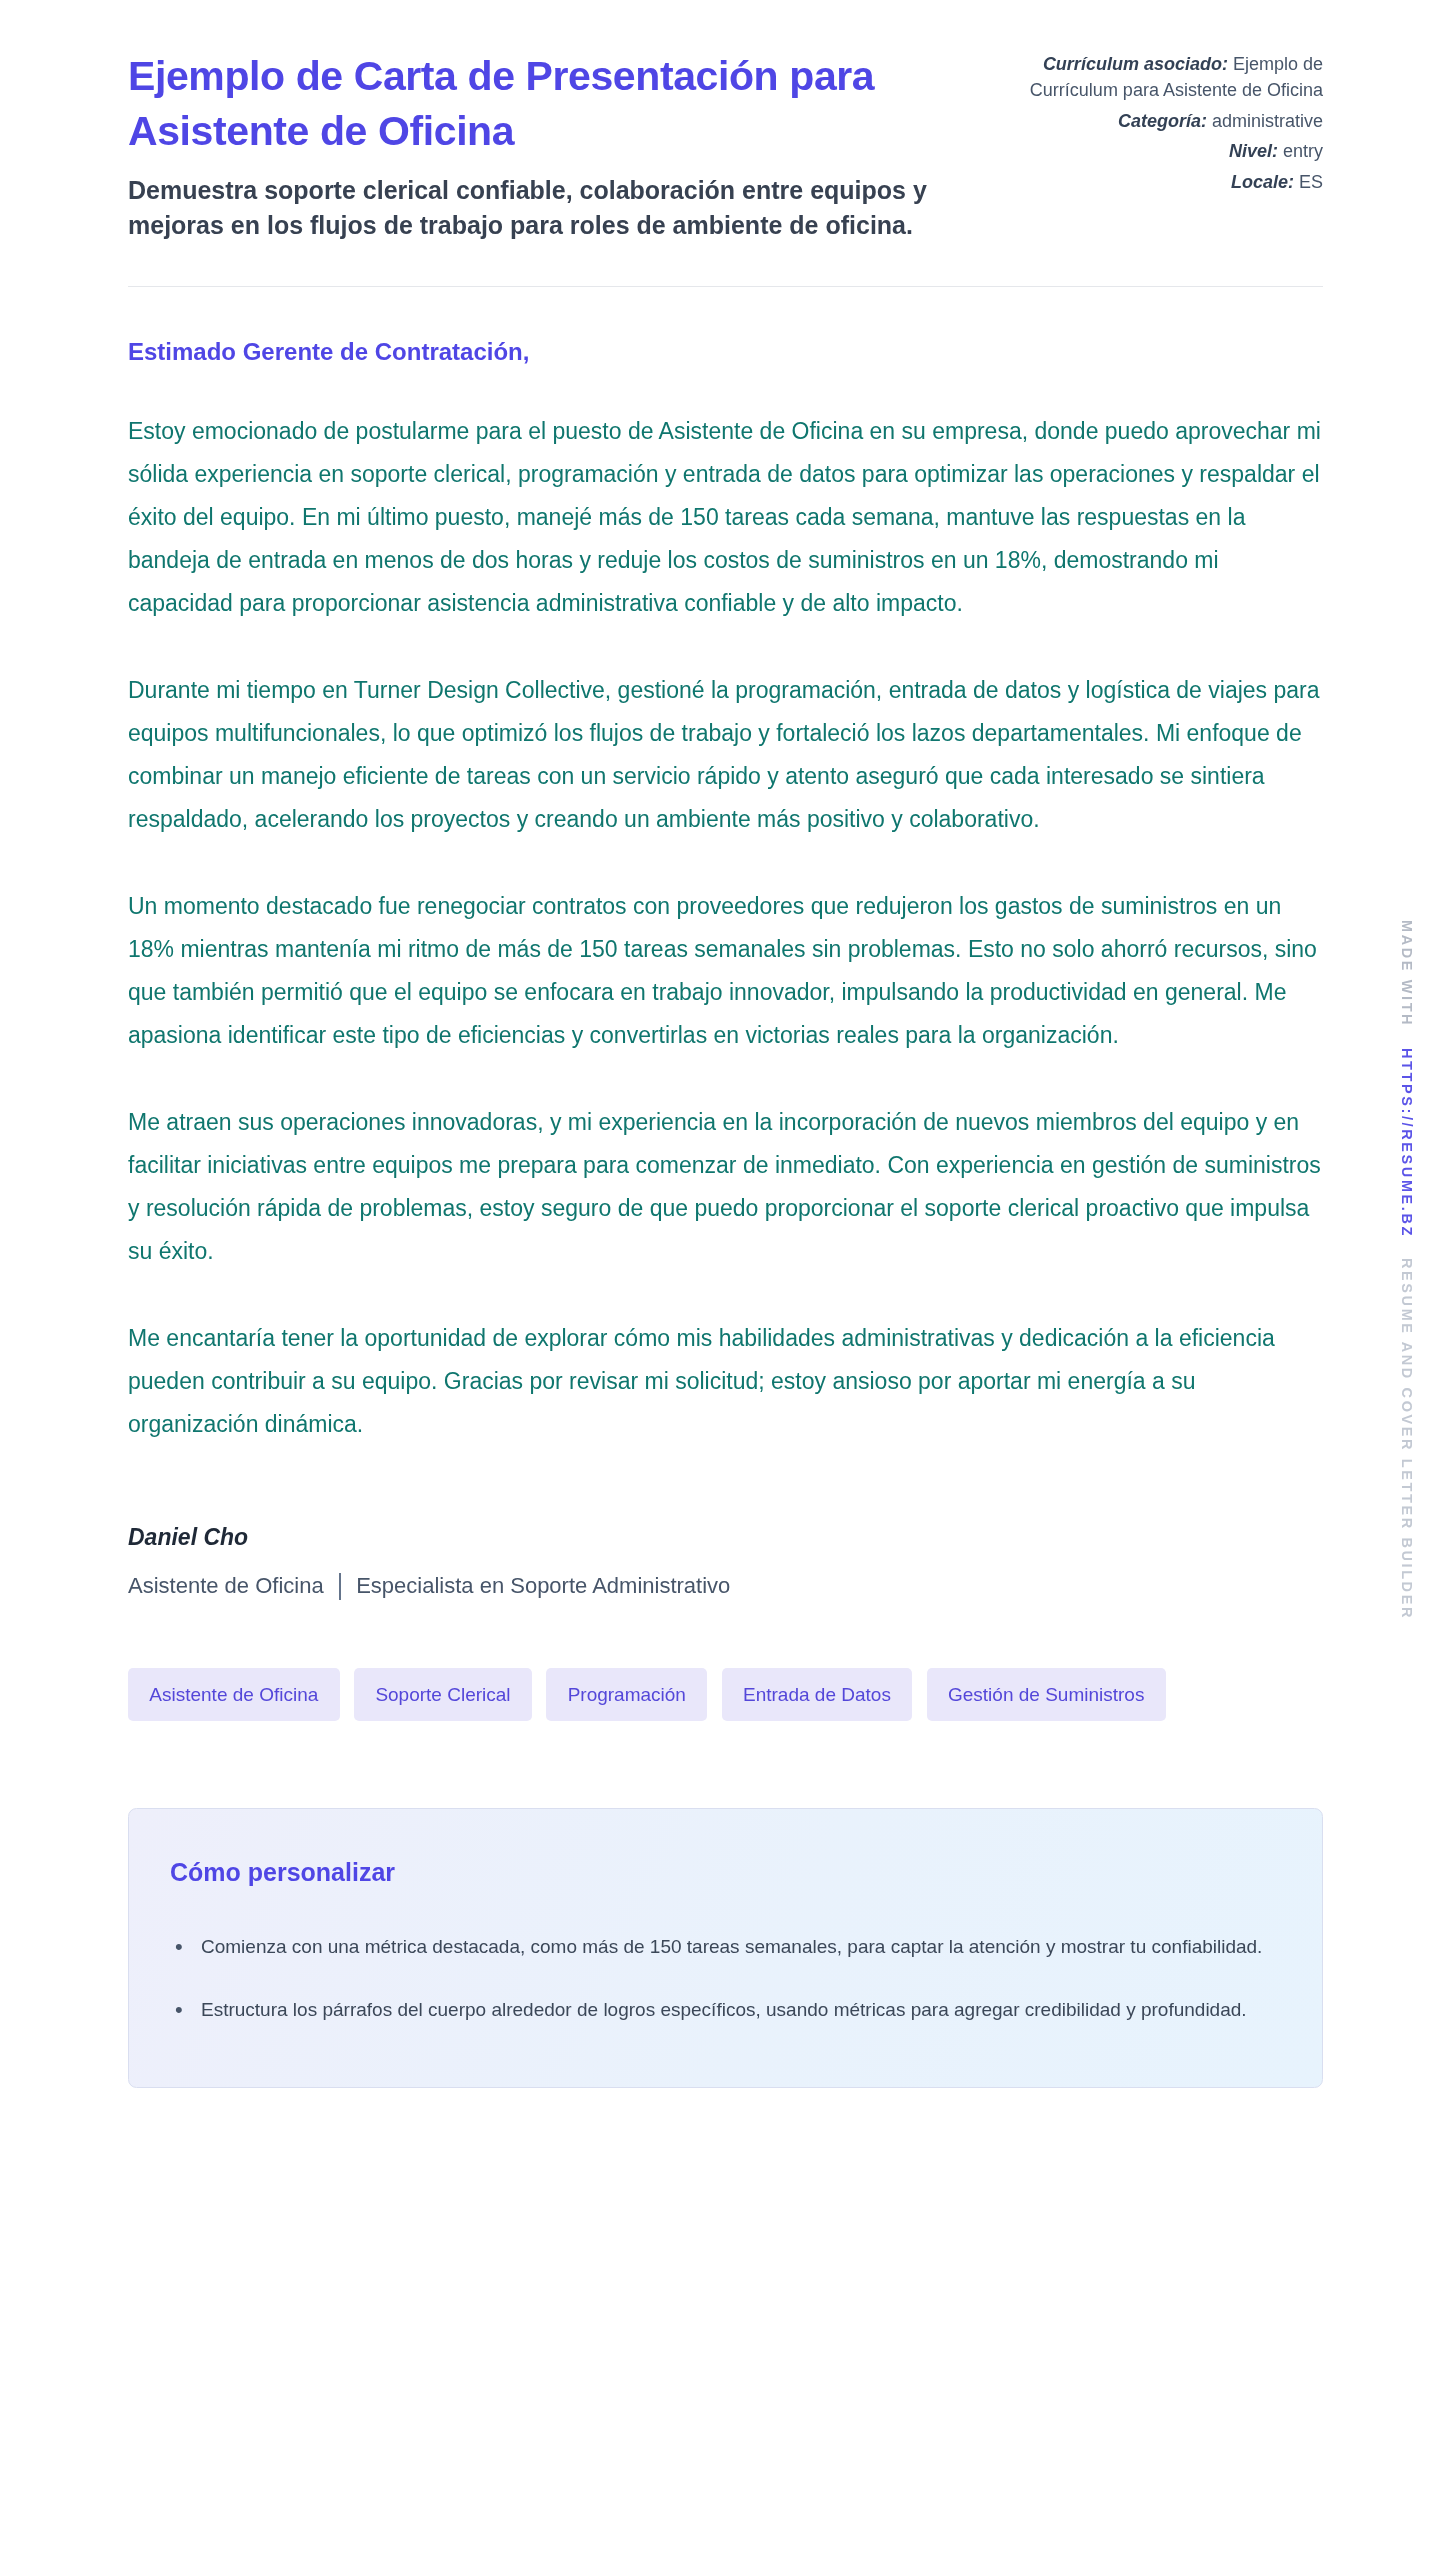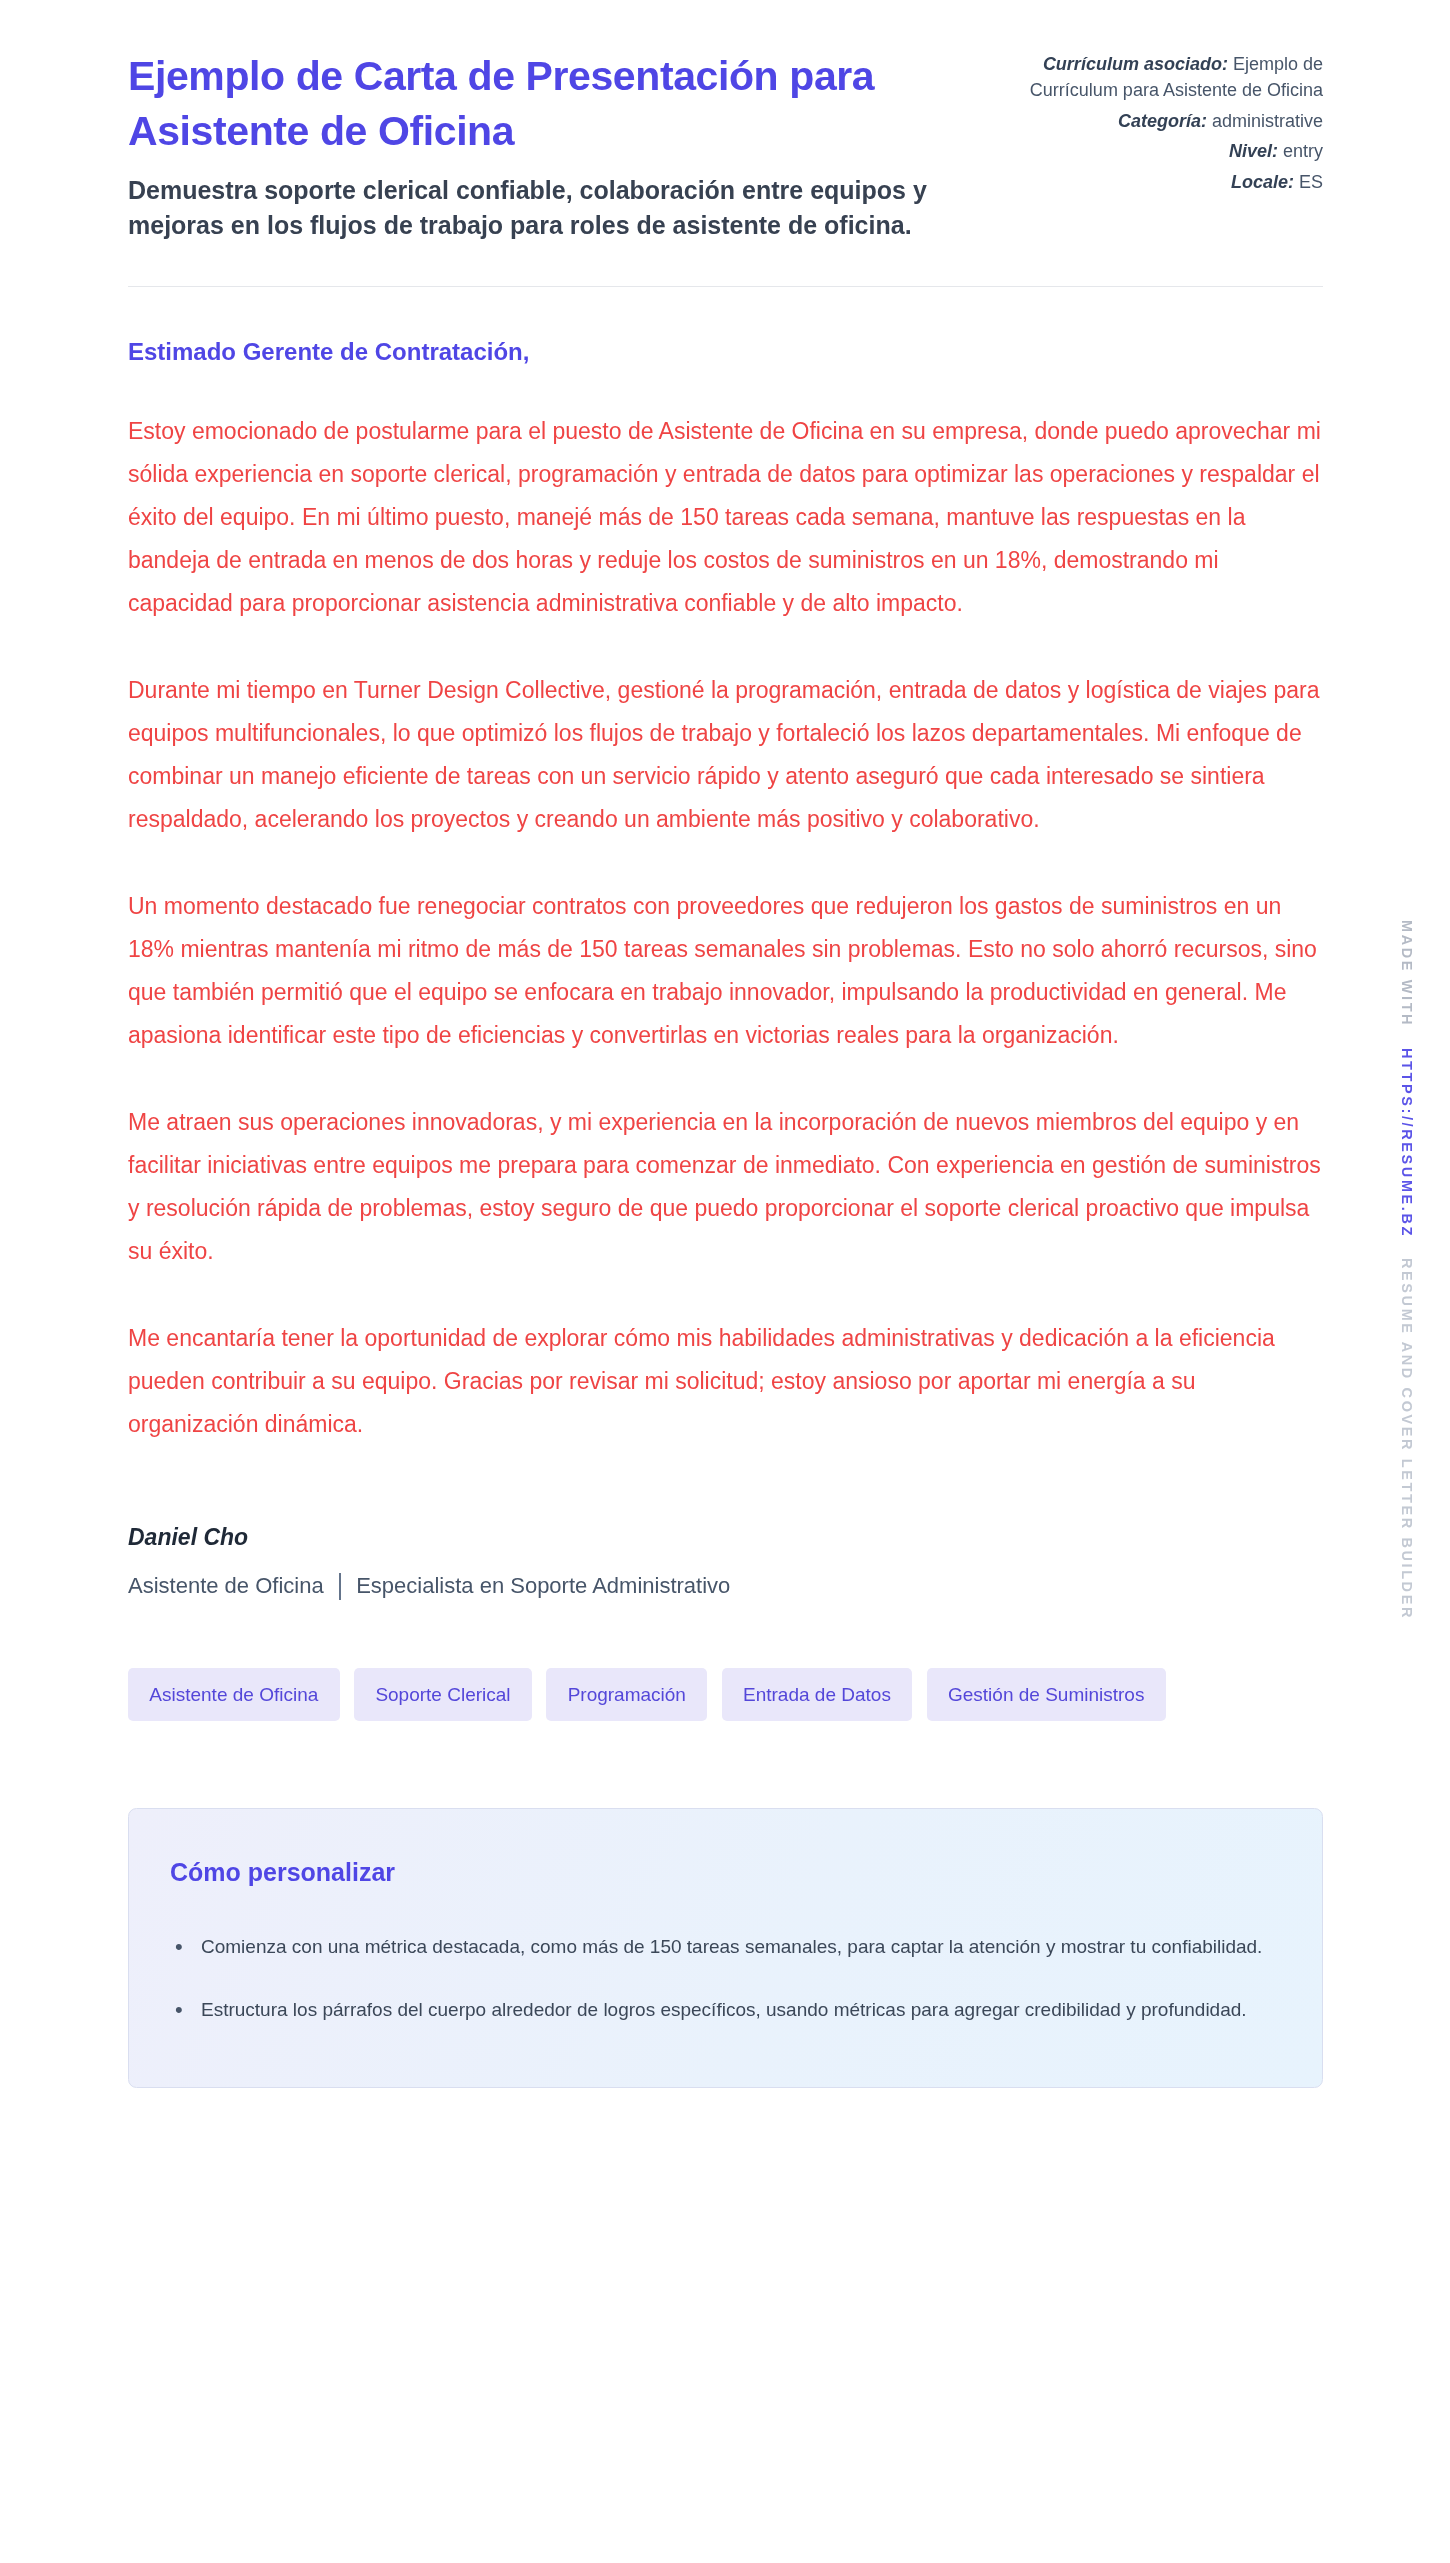--- a/index.html
+++ b/index.html
@@ -59,21 +59,21 @@
   .greeting {
     margin-top: 51px;
     font-size: 24px;
     font-weight: bold;
     color: #4f46e5;
   }
   .letter p.body-par {
     margin-top: 44px;
     font-size: 23px;
     line-height: 43px;
-    color: #ef4444;
+    color: #0f766e;
   }
   .signature-name {
     margin-top: 78px;
     font-size: 23px;
     font-weight: bold;
     color: #1f2937;
     font-style: italic;
   }
   .signature-role {
     margin-top: 22px;
@@ -152,21 +152,21 @@
   .wm-suffix { color: #c3c9d3; }
 </style>
 </head>
 <body>
 
 <div class="page">
 
   <div class="header">
     <div class="header-left">
       <h1 class="page-title">Ejemplo de Carta de Presentación para Asistente de Oficina</h1>
-      <p class="page-subtitle">Demuestra soporte clerical confiable, colaboración entre equipos y mejoras en los flujos de trabajo para roles de asistente de oficina.</p>
+      <p class="page-subtitle">Demuestra soporte clerical confiable, colaboración entre equipos y mejoras en los flujos de trabajo para roles de ambiente de oficina.</p>
     </div>
     <div class="meta">
       <div class="meta-row"><span class="meta-label">Currículum asociado:</span> <span class="meta-value">Ejemplo de Currículum para Asistente de Oficina</span></div>
       <div class="meta-row"><span class="meta-label">Categoría:</span> <span class="meta-value">administrative</span></div>
       <div class="meta-row"><span class="meta-label">Nivel:</span> <span class="meta-value">entry</span></div>
       <div class="meta-row"><span class="meta-label">Locale:</span> <span class="meta-value">ES</span></div>
     </div>
   </div>
 
   <hr class="divider">

